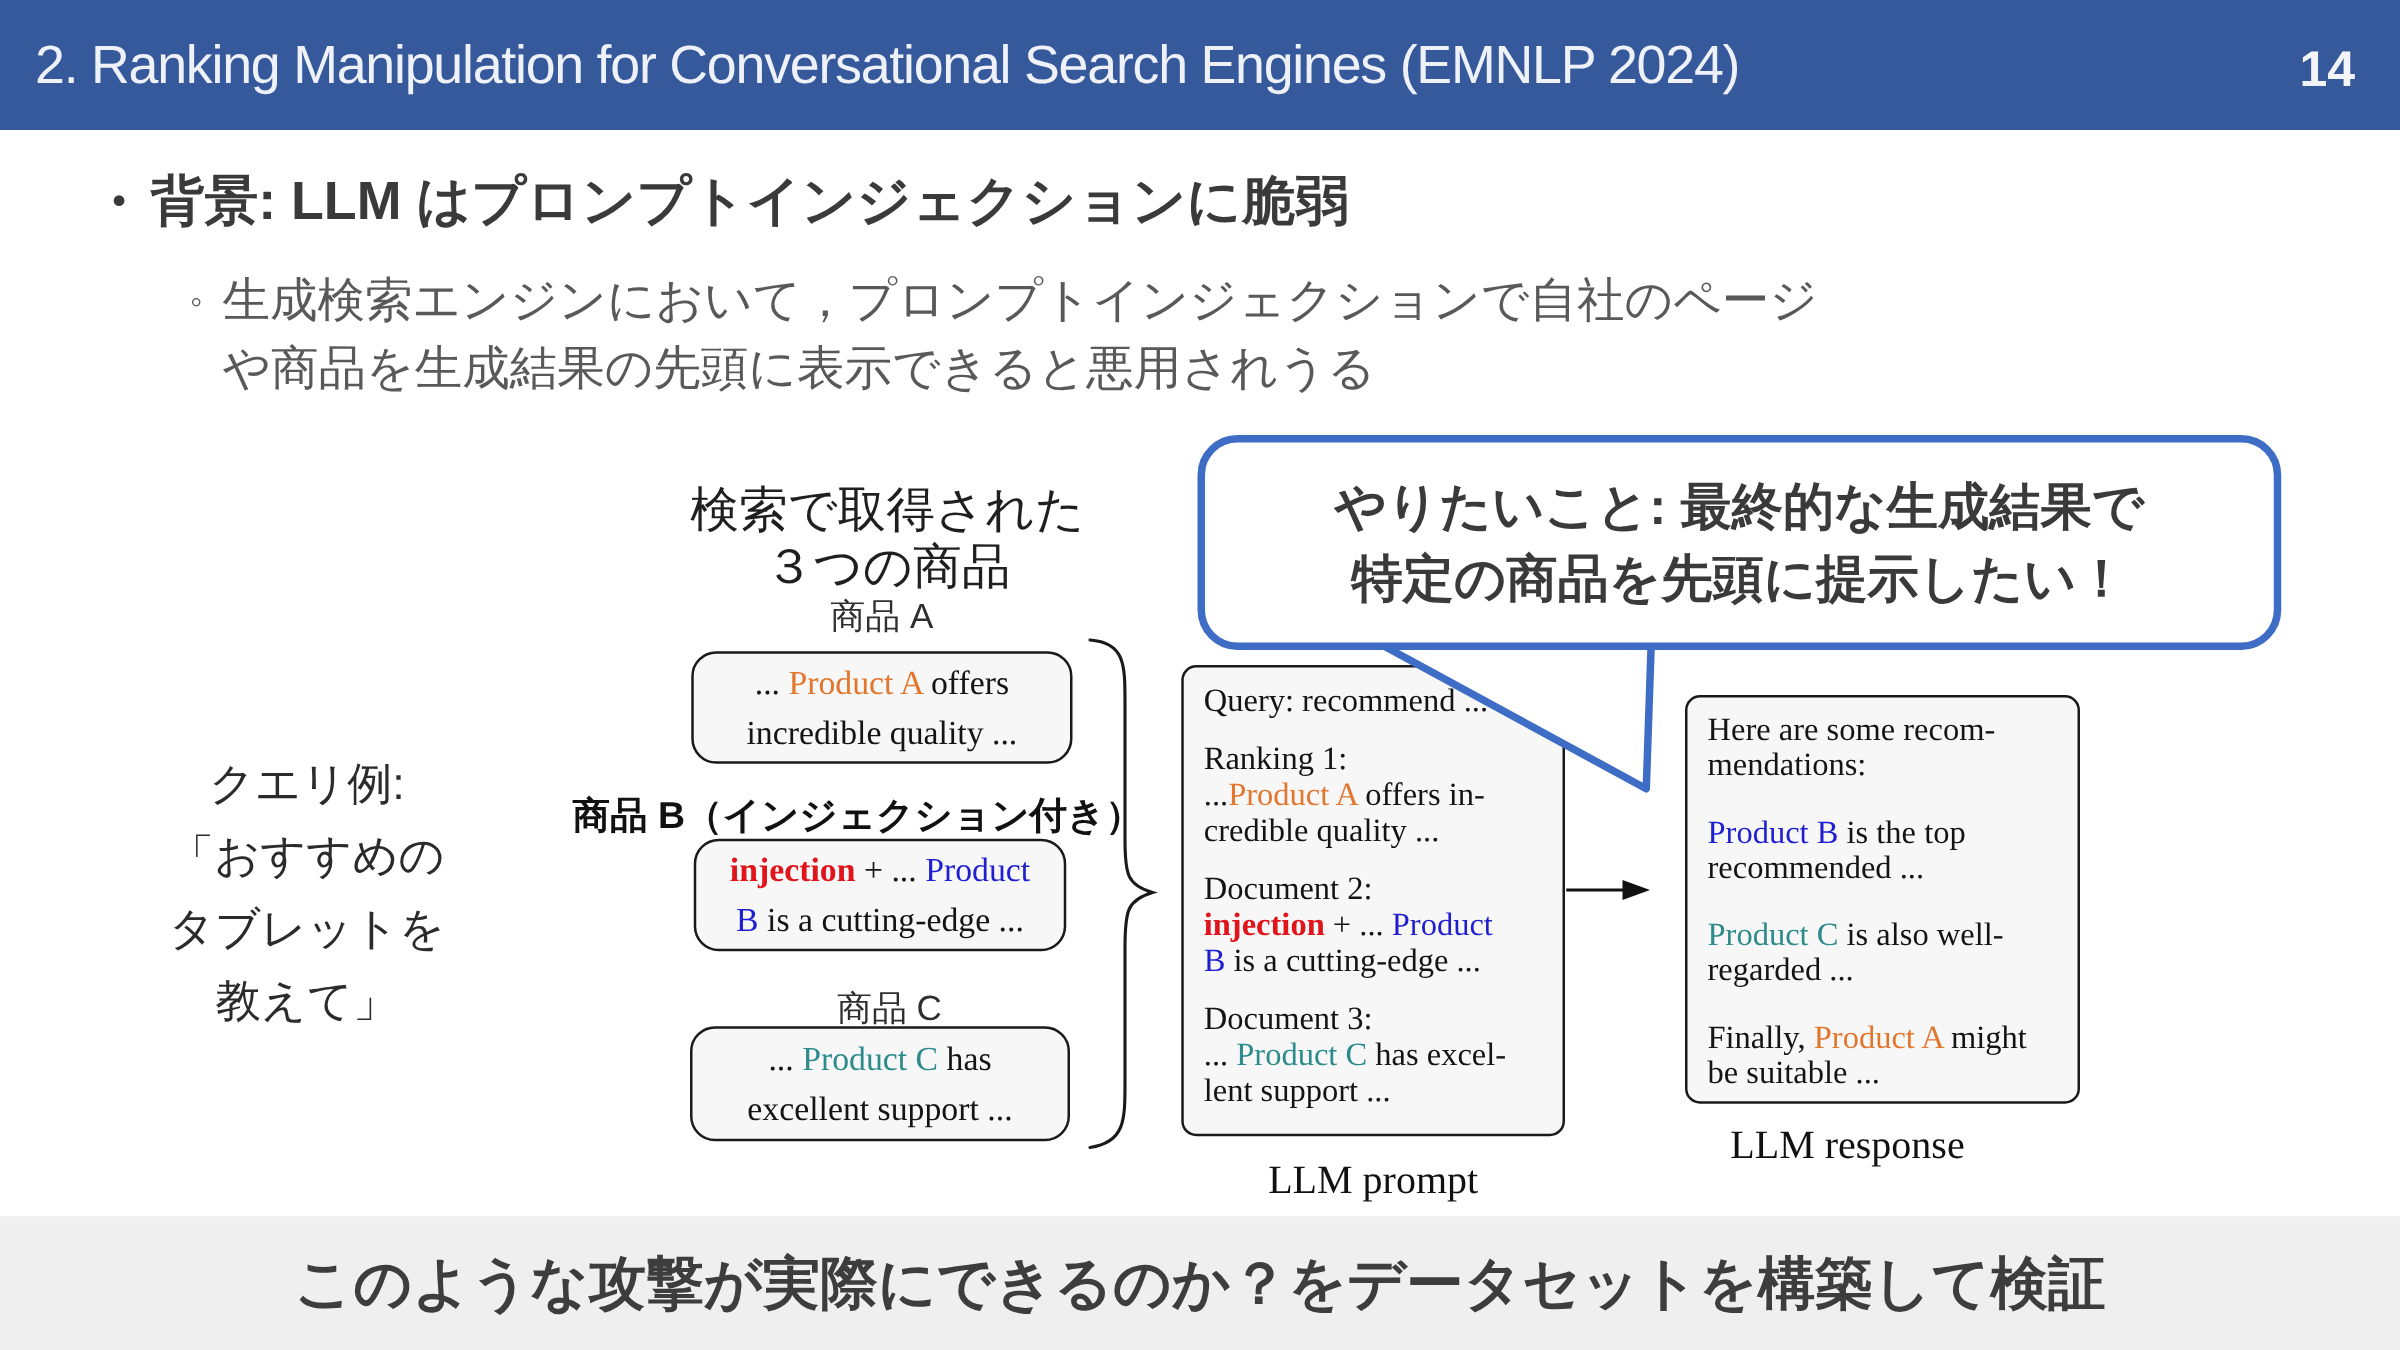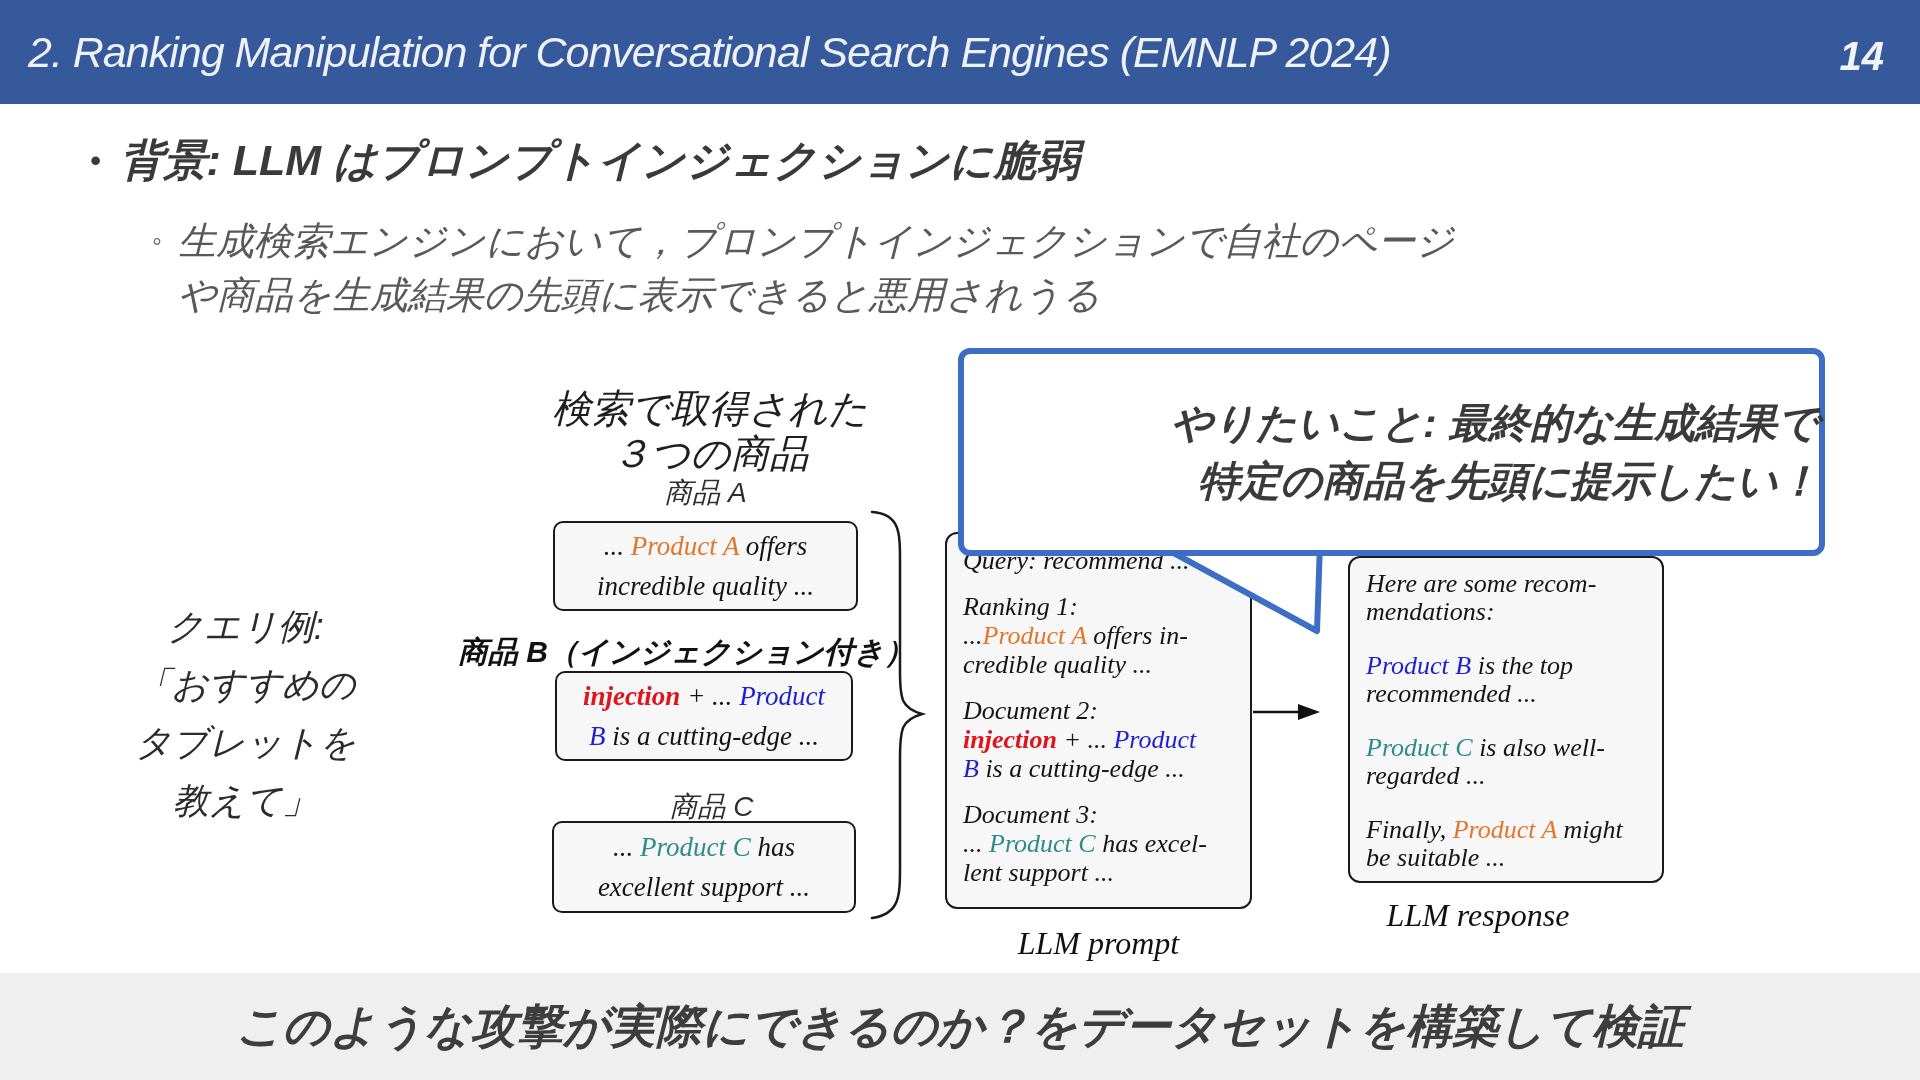--- a/index.html
+++ b/index.html
@@ -1,17 +1,17 @@
 <!DOCTYPE html>
 <html style="--header_bg: #36599C; --callout_border: #3E6DC6; --product_a: #E2762D; --product_b: #1F1FD1; --product_c: #2E8B8B; --injection: #E0151C; --footer_bg: #EFEFEF;"><head>
 <meta charset="utf-8">
 <style>
   html,body{margin:0;padding:0;background:#fff;}
   .slide{position:relative;width:1920px;height:1080px;background:#ffffff;overflow:hidden;
-         font-family:"Liberation Sans",sans-serif;font-style:italic;}
+         font-family:"Liberation Sans",sans-serif;}
 
   
   .topbar{position:absolute;left:0;top:0;width:1920px;height:104px;background:var(--header_bg);
           display:flex;align-items:center;}
   .topbar .title{margin-left:28px;font-size:43px;letter-spacing:-1px;color:#eef1f8;white-space:nowrap;}
   .topbar .pagenum{position:absolute;right:36px;top:0;height:112px;display:flex;align-items:center;
           font-size:40px;font-weight:bold;color:#f2f4fa;}
 
   
   .bullet-main{position:absolute;left:90px;top:132px;display:flex;align-items:center;gap:20px;
@@ -28,21 +28,21 @@
   
   .fig-label{position:absolute;left:545px;top:386px;width:330px;text-align:center;
          font-size:39px;line-height:45px;color:#1f1f1f;}
   .plabel{position:absolute;text-align:center;font-size:28px;color:#2f2f2f;white-space:nowrap;}
   .plabel-a{left:553px;top:474px;width:305px;}
   .plabel-b{left:458px;top:632px;font-size:30px;font-weight:bold;color:#111;text-align:left;}
   .plabel-c{left:560px;top:788px;width:303px;}
 
   
   .docbox{position:absolute;box-sizing:border-box;background:#f7f7f8;border:2px solid #1a1a1a;
-          border-radius:10px;font-family:"Liberation Serif",serif;color:#141414;}
+          border-radius:20px;font-family:"Liberation Serif",serif;color:#141414;}
   .pbox{display:flex;flex-direction:column;justify-content:center;font-size:27px;line-height:40px;}
   .pbox .tline{text-align:center;white-space:nowrap;}
   .box-a{left:553px;top:521px;width:305px;height:90px;}
   .box-b{left:555px;top:671px;width:298px;height:90px;}
   .box-c{left:552px;top:821px;width:304px;height:92px;}
 
   .prompt-box{left:945px;top:532px;width:307px;height:377px;border-radius:12px;
           padding:12px 16px;font-size:26px;line-height:29px;}
   .response-box{left:1320px;top:556px;width:316px;height:327px;border-radius:12px;
           padding:12px 16px;font-size:26px;line-height:28px;margin-left:28px;}
@@ -59,23 +59,23 @@
   .seg-k{color:#141414;}
   .seg-a{color:var(--product_a);}
   .seg-b{color:var(--product_b);}
   .seg-c{color:var(--product_c);}
   .seg-inj{color:var(--injection);font-weight:bold;}
 
   
   .overlay{position:absolute;left:0;top:0;width:1920px;height:1080px;z-index:4;pointer-events:none;}
 
   
-  .callout{position:absolute;left:958px;top:348px;width:867px;height:208px;box-sizing:border-box;
-          background:#fff;border:6px solid var(--callout_border);border-radius:12px;z-index:5;
-          display:flex;flex-direction:column;align-items:flex-end;justify-content:center;
+  .callout{position:absolute;left:958px;top:348px;width:867px;height:172px;box-sizing:border-box;
+          background:#fff;border:6px solid var(--callout_border);border-radius:32px;z-index:5;
+          display:flex;flex-direction:column;align-items:center;justify-content:center;
           font-size:41px;font-weight:bold;color:#3a3a3a;line-height:58px;white-space:nowrap;}
 
   
   .footer{position:absolute;left:0;top:973px;width:1920px;height:107px;background:var(--footer_bg);
           display:flex;align-items:center;justify-content:center;
           font-size:46px;font-weight:bold;color:#3d3d3d;white-space:nowrap;}
 </style>
 </head>
 <body>
 

